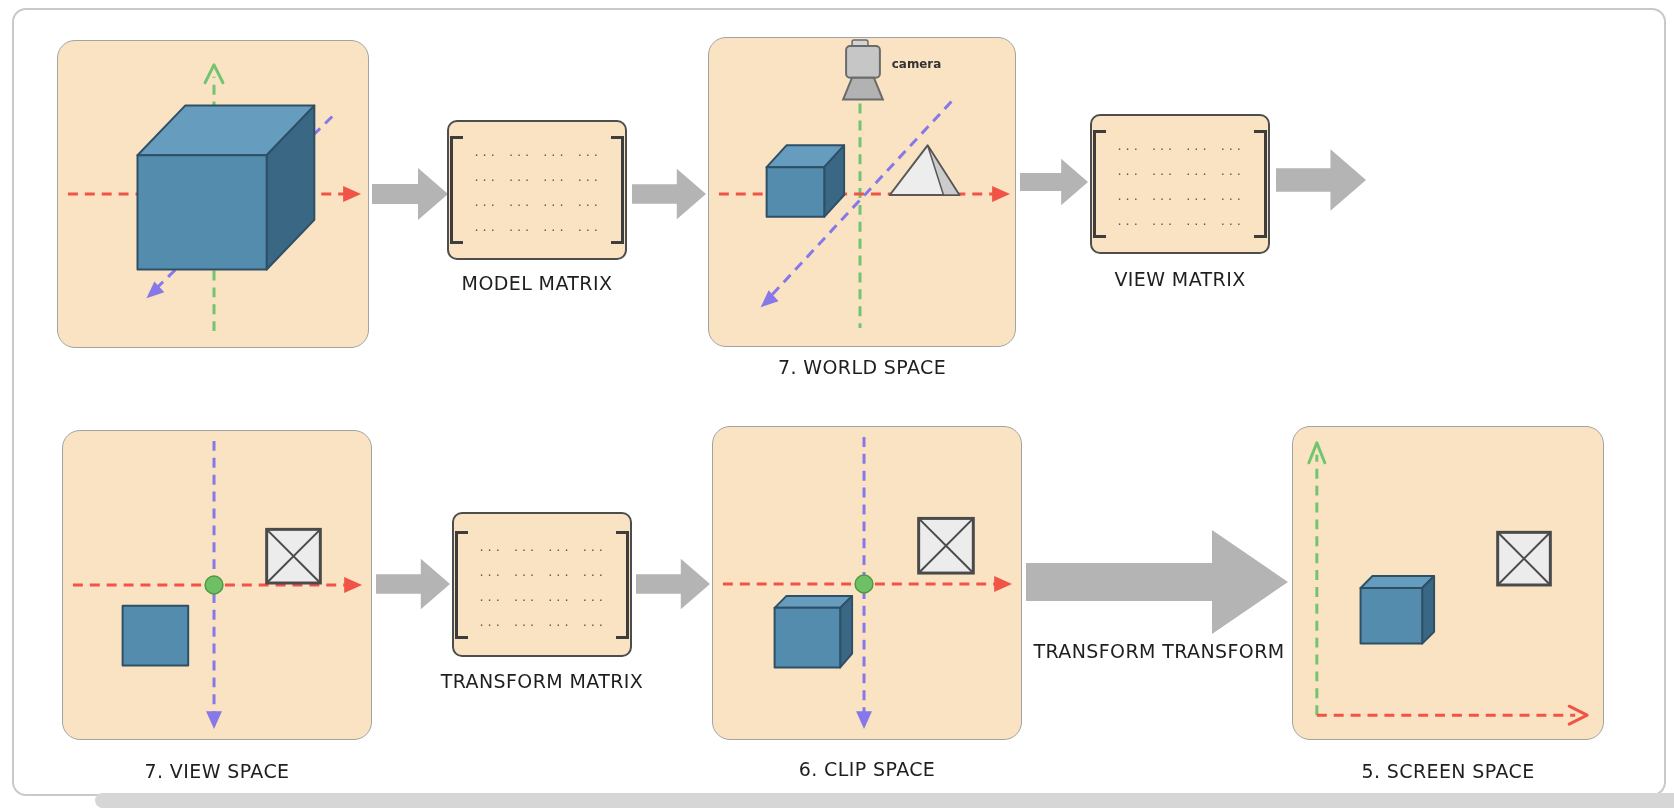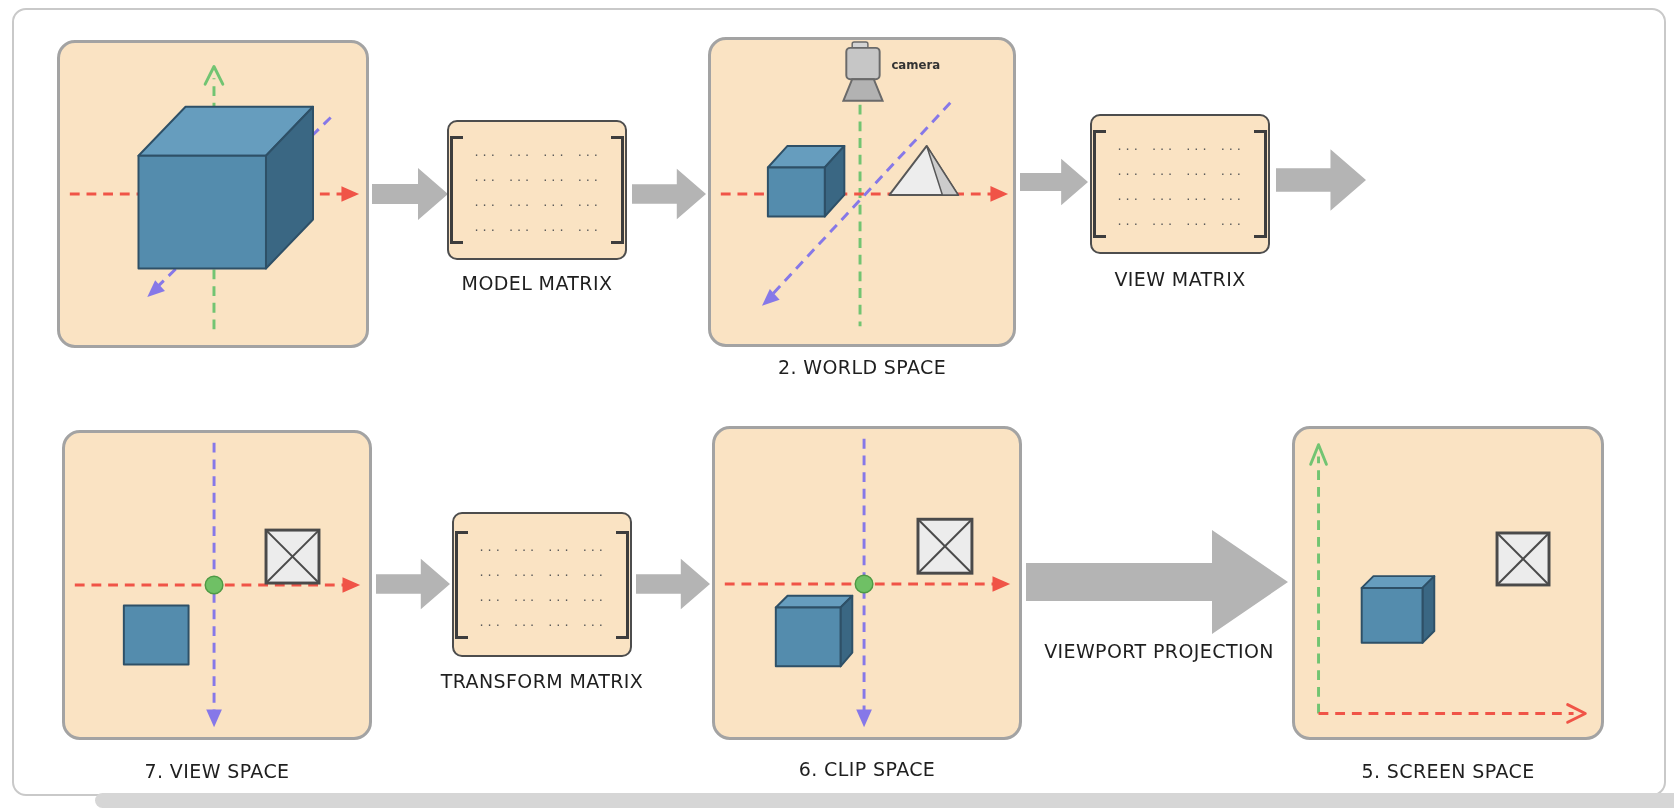--- a/index.html
+++ b/index.html
@@ -1,19 +1,19 @@
 <!DOCTYPE html>
 <html><head>
 <meta charset="utf-8">
 <style>
   html,body{margin:0;padding:0;width:1674px;height:808px;background:#ffffff;overflow:hidden;
             font-family:"DejaVu Sans", sans-serif;}
   .card{position:absolute;left:12px;top:8px;width:1650px;height:784px;background:#ffffff;
         border:2px solid #c9c9c9;border-radius:14px;}
-  .panel{position:absolute;background:#FAE3C3;border:3px solid #a3a3a3;border-radius:18px;box-sizing:border-box;text-align:center;}
+  .panel{position:absolute;background:#FAE3C3;border:1px solid #a3a3a3;border-radius:18px;box-sizing:border-box;text-align:center;}
   .panel svg{position:absolute;left:0;top:0;width:100%;height:100%;}
   .caption{position:absolute;text-align:center;font-size:19px;color:#1f1f1f;letter-spacing:.4px;
            font-family:"DejaVu Sans", sans-serif;white-space:nowrap;}
   .flow-arrow{position:absolute;}
   .flow-arrow svg{display:block;width:100%;height:100%;}
   .flow-arrow polygon{fill:#b4b4b4;}
   .matrix-box{position:absolute;background:#FAE3C3;border:2.5px solid #4d4d4d;border-radius:10px;
               box-sizing:border-box;display:flex;align-items:center;justify-content:center;}
   .bracket{width:10px;height:102px;display:block;}
   .bracket.l{border-left:3px solid #3d3d3d;border-top:3px solid #3d3d3d;border-bottom:3px solid #3d3d3d;}
@@ -125,21 +125,21 @@
         <polygon class="pyr2" points="220,108 252,158 236,158"></polygon>
       </g>
       <g>
         <rect class="camk" x="144" y="2" width="16" height="9" rx="2"></rect>
         <rect class="camb" x="138" y="8" width="34" height="32" rx="4"></rect>
         <polygon class="cams" points="144,40 166,40 175,62 135,62"></polygon>
       </g>
       <text class="camera-label" x="184" y="30">camera</text>
     </svg>
   </section>
-  <div class="caption" style="left:694px;top:346px;width:308px">2. WORLD SPACE</div>
+  <div class="caption" style="left:694px;top:346px;width:308px">7. WORLD SPACE</div>
 
   <div class="flow-arrow" style="left:1006px;top:146px;width:68px;height:52px">
     <svg viewBox="0 0 76 52">
         <polygon points="0,16 46,16 46,0 76,26 46,52 46,36 0,36"></polygon>
       </svg>
   </div>
 
   <div class="matrix-box" style="left:1076px;top:104px;width:180px;height:140px">
     <span class="bracket l"></span>
     <div class="matrix-grid">
@@ -250,21 +250,21 @@
       <circle class="odot" cx="152" cy="158" r="9"></circle>
     </svg>
   </section>
   <div class="caption" style="left:698px;top:748px;width:310px">6. CLIP SPACE</div>
 
   <div class="flow-arrow" style="left:1012px;top:520px;width:262px;height:104px">
     <svg viewBox="0 0 262 104">
         <polygon points="0,33 186,33 186,0 262,52 186,104 186,71 0,71"></polygon>
       </svg>
   </div>
-  <div class="caption" style="left:1000px;top:630px;width:290px">VIEWPORT PROJECTION</div>
+  <div class="caption" style="left:1000px;top:630px;width:290px">TRANSFORM TRANSFORM</div>
 
   <section class="panel" style="left:1278px;top:416px;width:312px;height:314px">
     <svg viewBox="0 0 312 314">
       <g>
         <line class="ax green" x1="24" y1="290" x2="24" y2="28"></line>
         <polyline class="head-open green" points="16,36 24,16 32,36"></polyline>
       </g>
       <g>
         <line class="ax red" x1="24" y1="290" x2="284" y2="290"></line>
         <polyline class="head-open red" points="278,281 296,290 278,299"></polyline>

